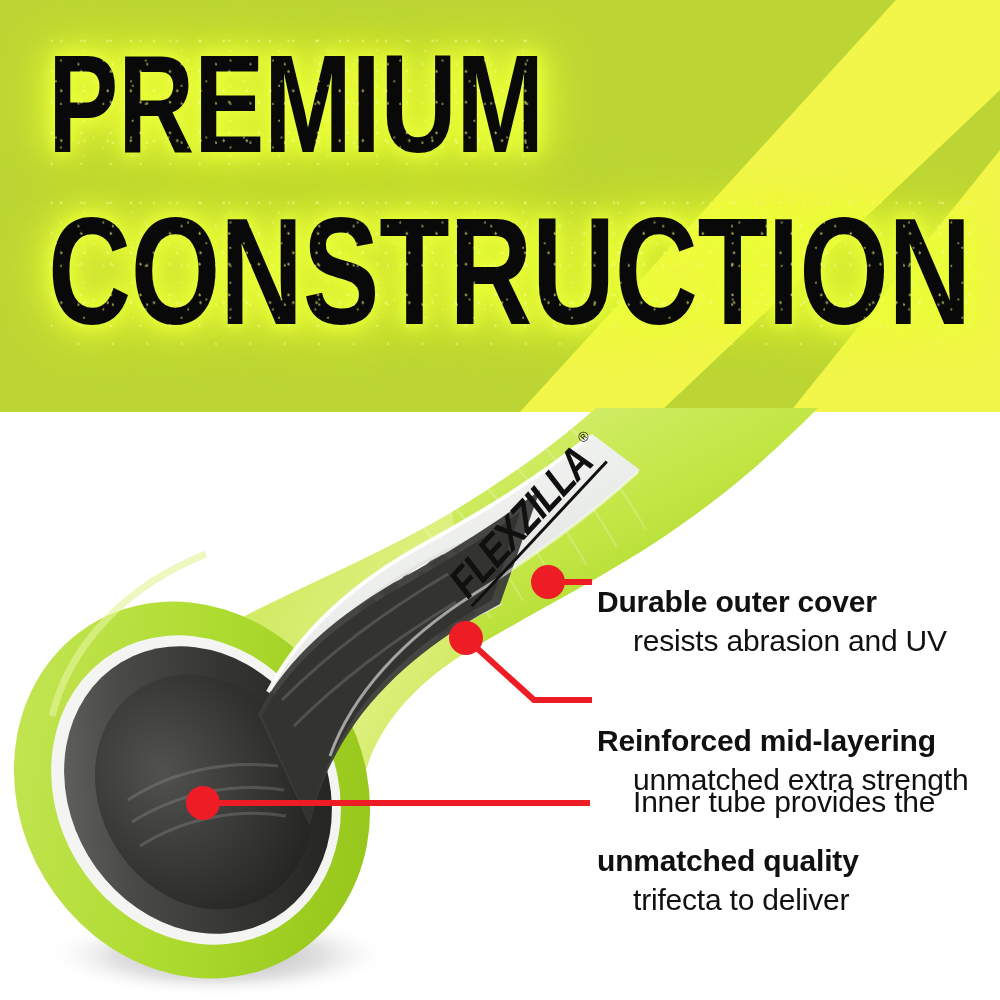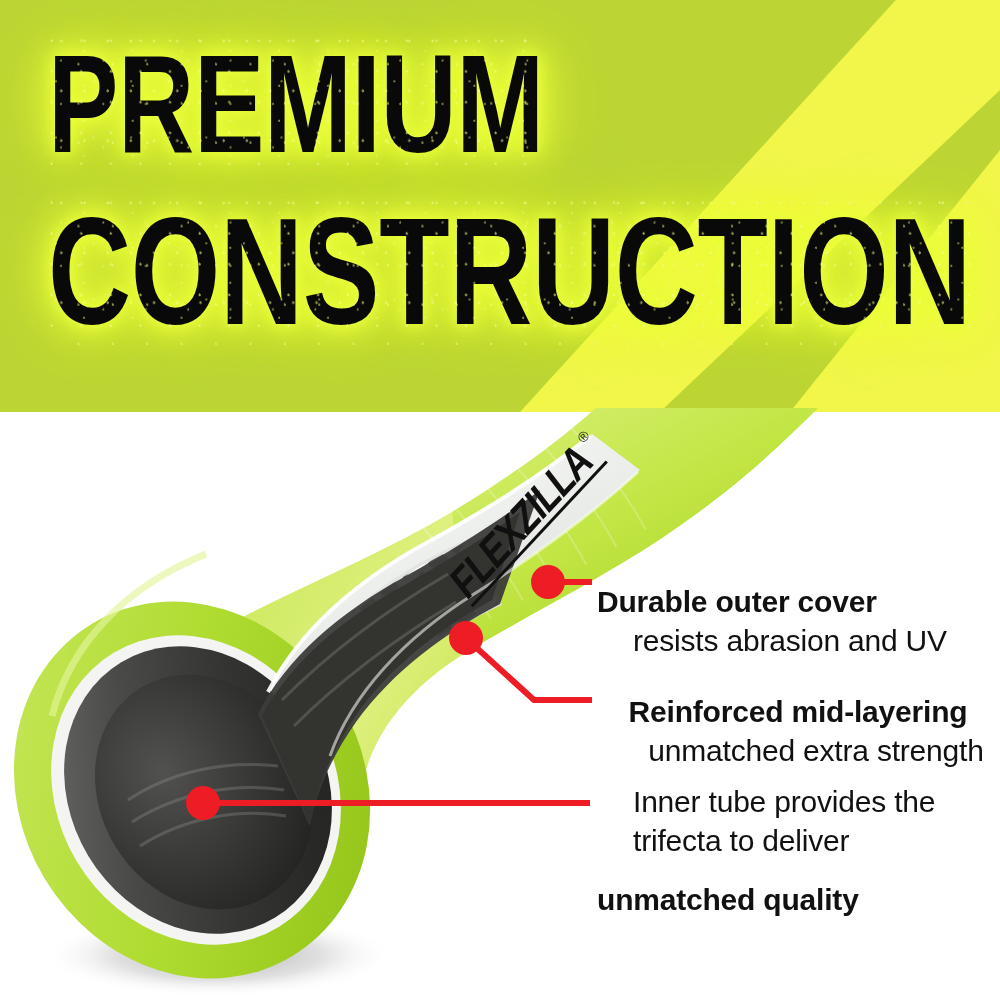--- a/index.html
+++ b/index.html
@@ -74,21 +74,21 @@
     position:absolute;
     color:#111111;
     font-size:30px;
     line-height:39px;
     width:402px;
   }
   .callout .ln{display:block;white-space:nowrap;}
   .callout .b{font-weight:bold;letter-spacing:-0.2px;margin-top:20px;}
   .callout .r{font-weight:normal;letter-spacing:-0.2px;margin-left:36px;}
   #callout-1{left:597px;top:562px;}
-  #callout-2{left:597px;top:672px;text-align:center;}
+  #callout-2{left:597px;top:701px;}
   #callout-3{left:597px;top:782px;}
 </style>
 </head>
 <body>
 
 <div id="poster">
 
   <div class="header-band">
     <div class="chevron-wrap">
       <svg class="chevron-svg" viewBox="0 0 1000 412" preserveAspectRatio="none">
@@ -272,18 +272,18 @@
       <span class="ln r">resists abrasion and UV</span>
     </div>
 
     <div class="callout" id="callout-2">
       <span class="ln b">Reinforced mid-layering</span>
       <span class="ln r">unmatched extra strength</span>
     </div>
 
     <div class="callout" id="callout-3">
       <span class="ln r">Inner tube provides the</span>
+      <span class="ln b">unmatched quality</span>
       <span class="ln r">trifecta to deliver</span>
-      <span class="ln b">unmatched quality</span>
     </div>
 
   </div>
 </div>
 
 </body></html>

